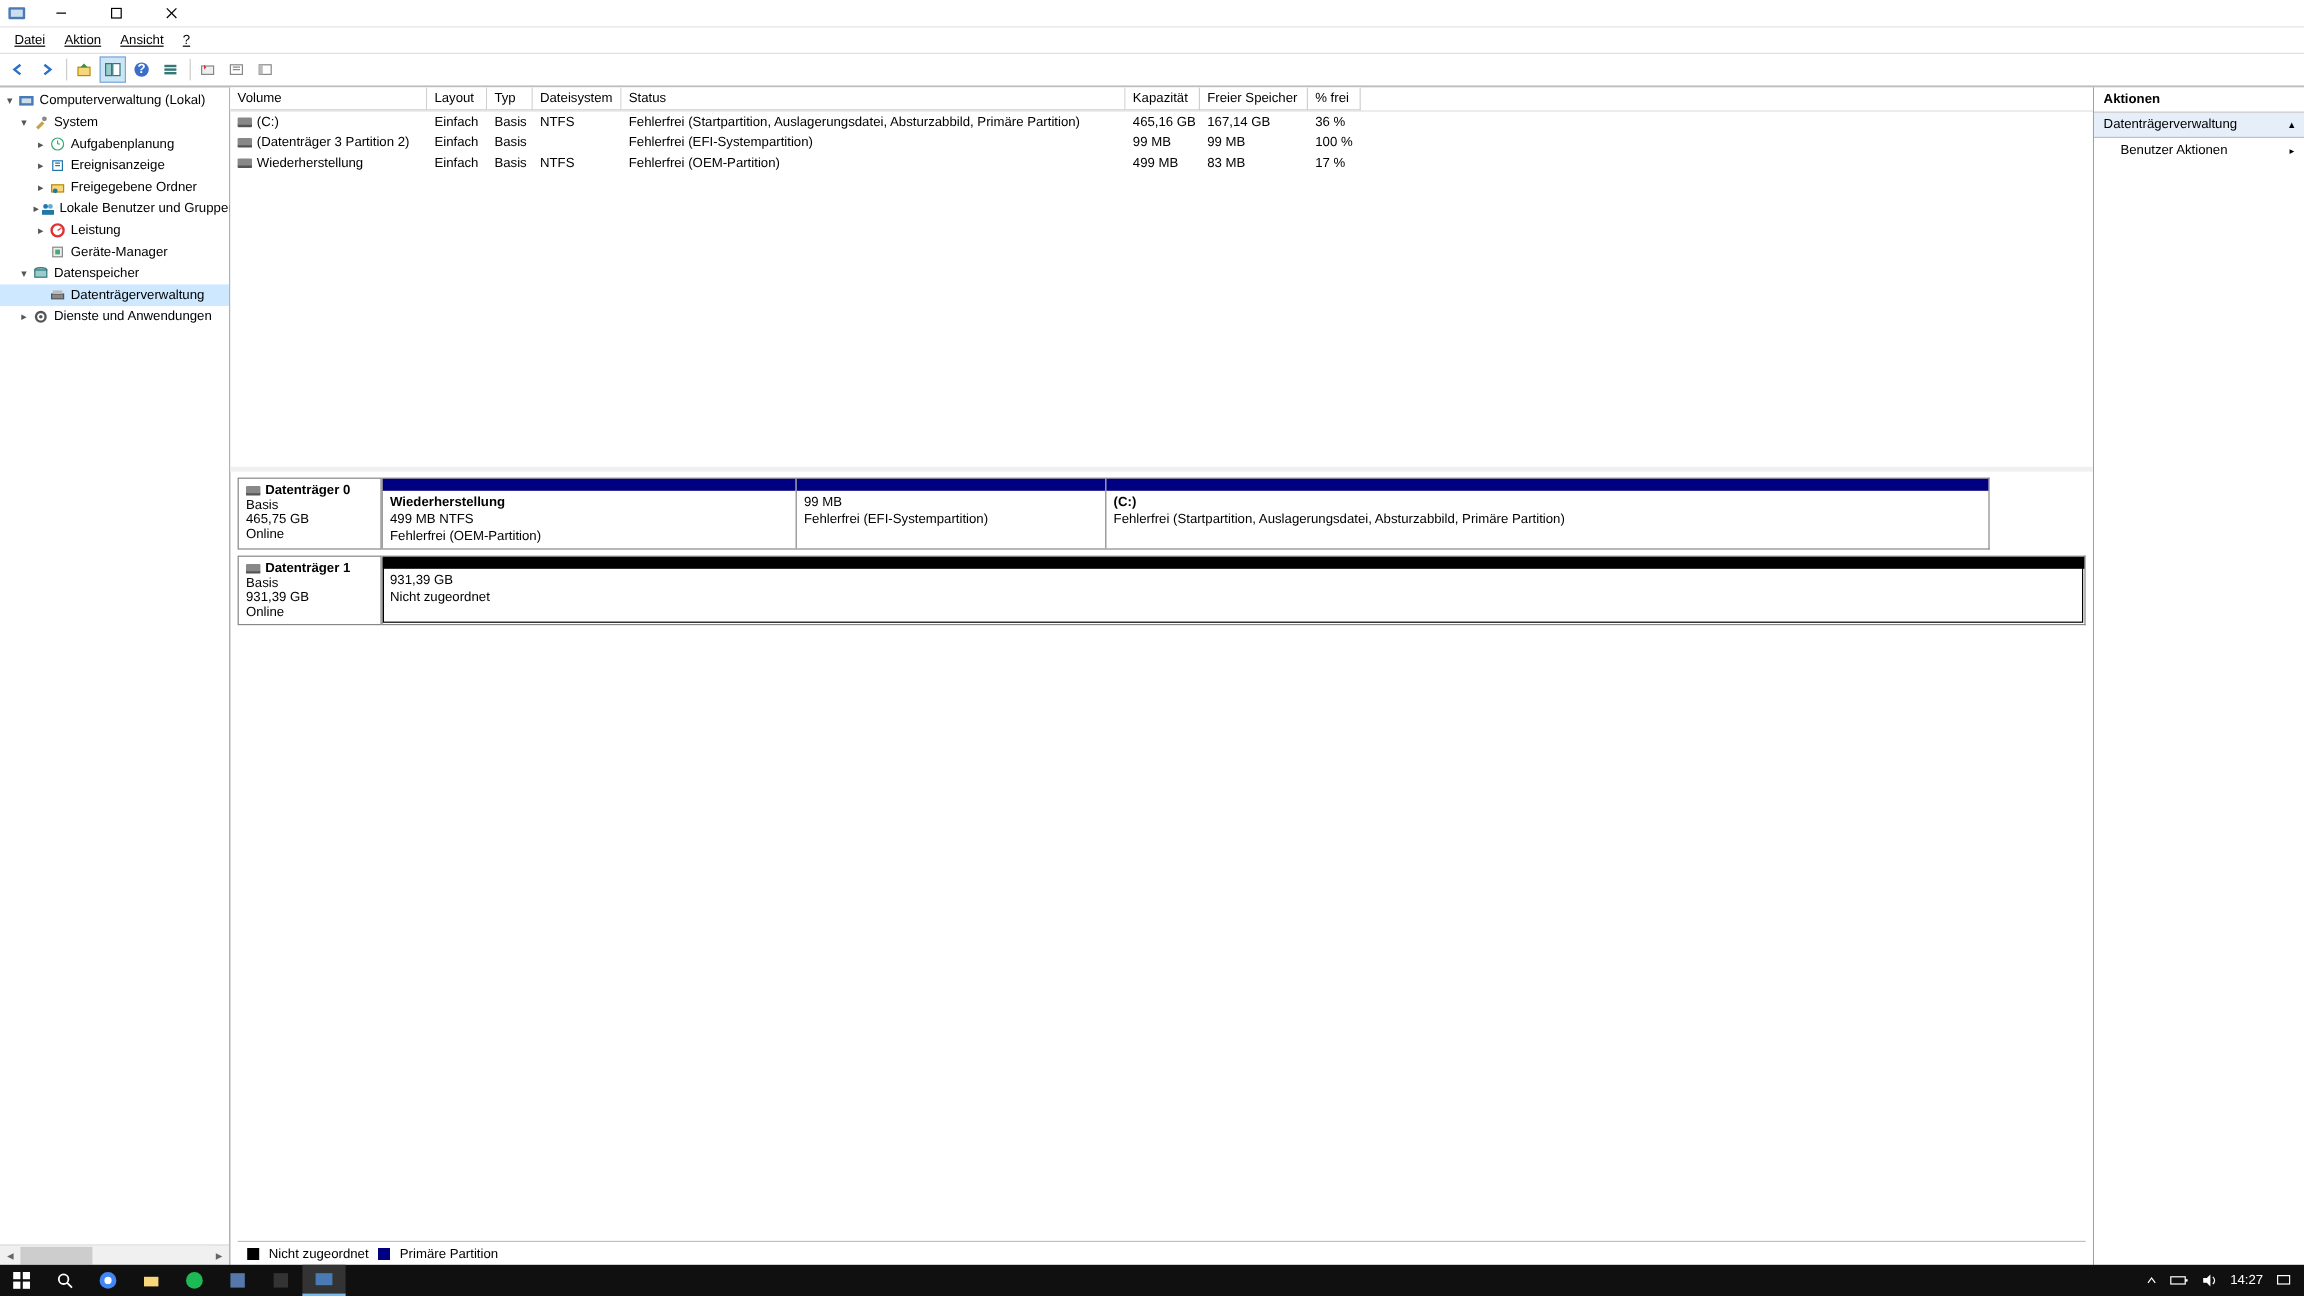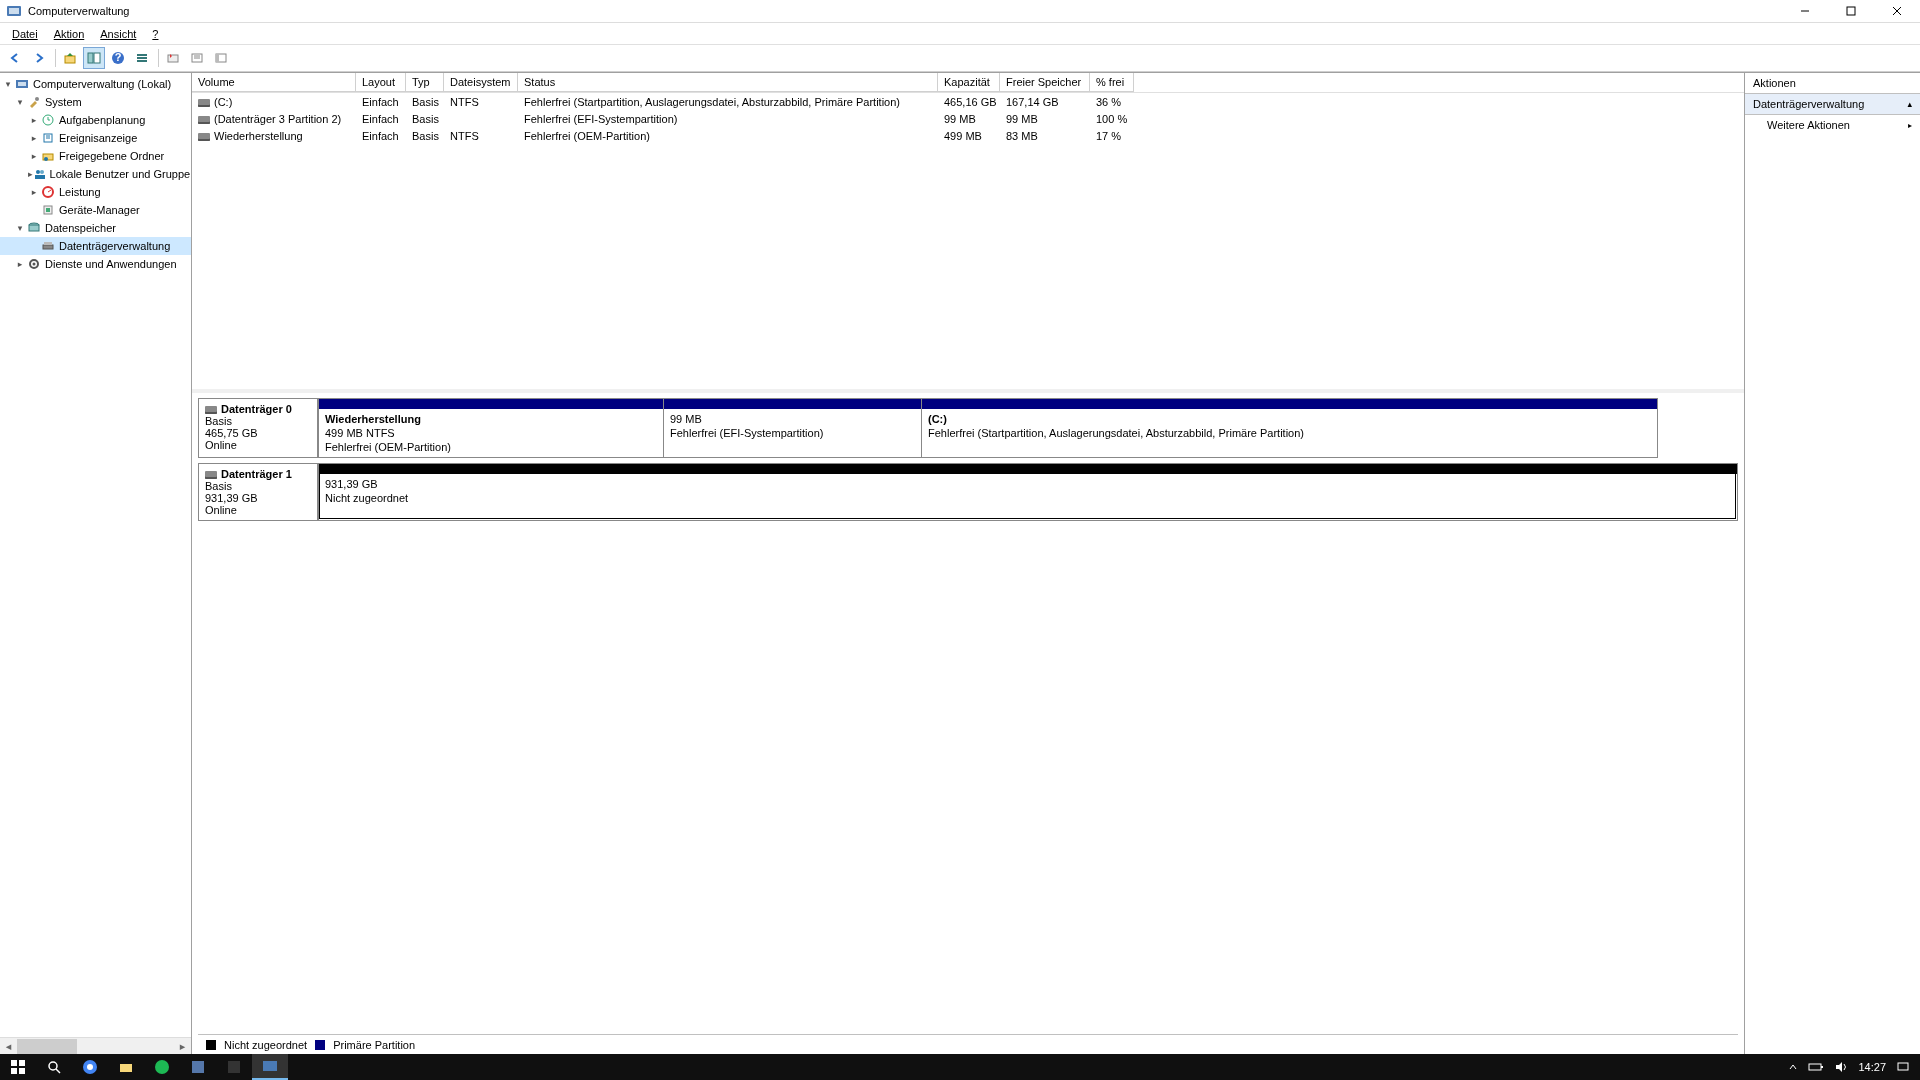--- a/index.html
+++ b/index.html
@@ -64,21 +64,21 @@
 .partition .pbody .pn { font-weight:bold;}
 
 
 .legend { height:20px; border-top:1px solid #c0c0c0; display:flex; align-items:center; padding-left:8px; gap:8px; margin:6px 6px 0 6px; background:#fff;}
 .legend .sw { width:10px; height:10px; display:inline-block;}
 .legend .sw.black { background:#000; }
 .legend .sw.blue { background:#000080; }
 
 
 .actions-pane { width:175px; background:#fff; }
-.actions-pane .hdr { background:#fff; padding:4px 8px; font-weight:normal; border-bottom:1px solid #c0c0c0;}
+.actions-pane .hdr { background:#fff; padding:4px 8px; font-weight:bold; border-bottom:1px solid #c0c0c0;}
 .actions-pane .section { padding:4px 8px; background:#e6eef9; border-bottom:1px solid #c0c0c0; display:flex; align-items:center; justify-content:space-between;}
 .actions-pane .section .arr { font-size:9px;}
 .actions-pane .item { padding:4px 8px 4px 22px; display:flex; align-items:center; justify-content:space-between;}
 .actions-pane .item .arr { font-size:8px;}
 
 
 .taskbar { position:absolute; bottom:0; left:0; right:0; height:26px; background:#101010; display:flex; align-items:center; color:#fff;}
 .taskbar .tb-item { width:36px; height:26px; display:flex; align-items:center; justify-content:center;}
 .taskbar .tb-item.active { background:#333; border-bottom:2px solid #76b9ed;}
 .taskbar .tray { margin-left:auto; display:flex; align-items:center; gap:10px; padding-right:10px; font-size:11px;}
@@ -88,21 +88,20 @@
 </head>
 <body>
 
 <div class="titlebar">
   <span class="app-icon">
     <svg width="16" height="16">
         <rect x="1" y="3" width="14" height="10" fill="#4a7ab5" rx="1"></rect>
         <rect x="3" y="5" width="10" height="6" fill="#cde"></rect>
       </svg>
   </span>
-  <span class="title">Computerverwaltung</span>
   <div class="winbtn">
       <svg width="10" height="10">
         <line x1="1" y1="5" x2="9" y2="5" stroke="#000"></line>
       </svg>
     </div>
   <div class="winbtn">
       <svg width="10" height="10">
         <rect x="1" y="1" width="8" height="8" fill="none" stroke="#000"></rect>
       </svg>
     </div>
@@ -418,21 +417,21 @@
     </div>
   </div>
 
   <div class="actions-pane">
     <div class="hdr">Aktionen</div>
     <div class="section">
       <span>Datenträgerverwaltung</span>
       <span class="arr">▴</span>
     </div>
     <div class="item">
-      <span>Weitere Aktionen</span>
+      <span>Benutzer Aktionen</span>
       <span class="arr">▸</span>
     </div>
   </div>
 </div>
 
 <div class="taskbar">
   <div class="tb-item">
       <svg width="16" height="16">
         <rect x="1" y="1" width="6" height="6" fill="#fff"></rect>
         <rect x="9" y="1" width="6" height="6" fill="#fff"></rect>

